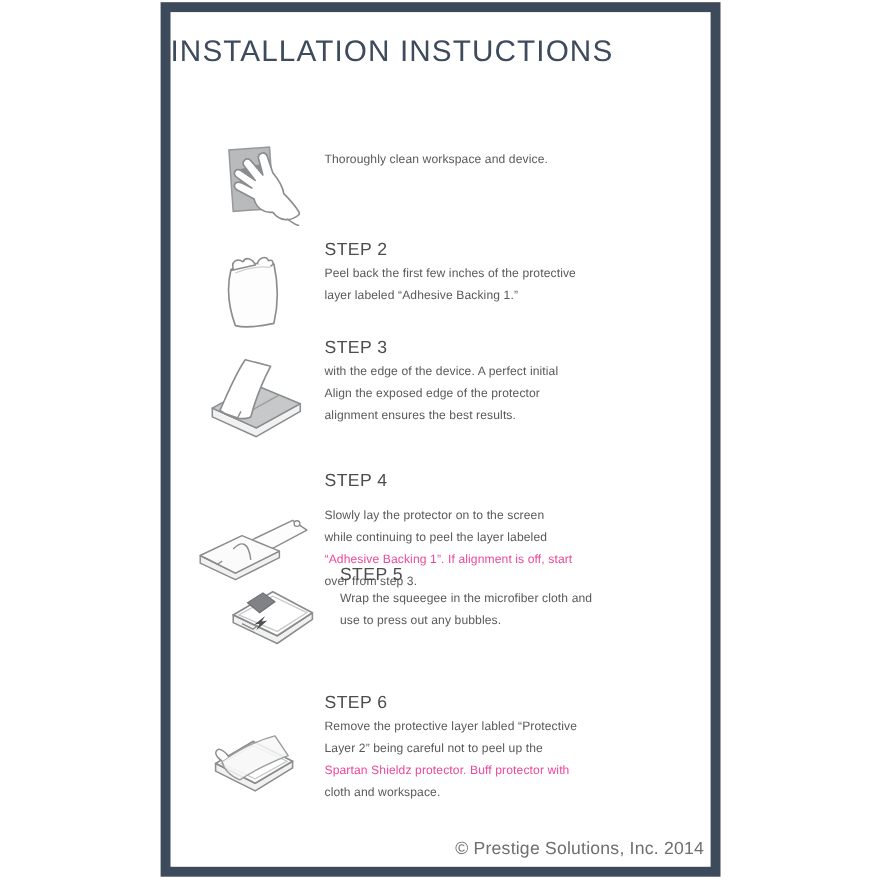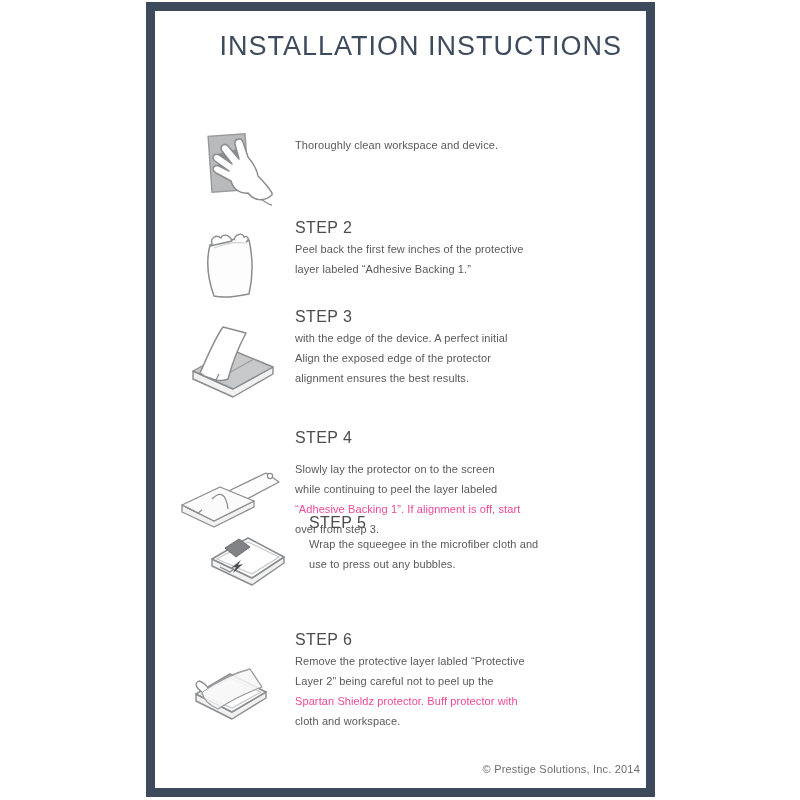--- a/index.html
+++ b/index.html
@@ -7,36 +7,36 @@
     position:relative;width:800px;height:800px;background:#fff;overflow:hidden;
     font-family:"Liberation Sans", sans-serif;
   }
   .card{
     position:absolute;left:146px;top:2px;width:509px;height:795px;
     border:9px solid #3c4a5b;background:#fff;box-sizing:border-box;
   }
   .card-content{position:relative;width:100%;height:100%;}
   .title{
     position:absolute;top:20px;left:0;right:24px;margin:0;
-    text-align:right;font-size:27px;font-weight:400;letter-spacing:1px;
+    text-align:left;font-size:27px;font-weight:400;letter-spacing:1px;
     color:#3e4b5c;
   }
   .step{position:absolute;left:0;right:0;}
   .icon{position:absolute;}
   .icon svg{display:block;width:100%;height:100%;}
   .text{margin-left:140px;}
   .step-label{
     margin:0 0 2px 0;font-size:16px;font-weight:400;letter-spacing:0.4px;
     color:#4d4d4d;line-height:19px;
   }
   .step4 .step-label{margin-bottom:12px;}
   .line{margin:0;font-size:11px;line-height:20px;color:#58595b;letter-spacing:0.1px;}
   .line.light{color:#ec4899;}
   .footer{
-    position:absolute;right:6px;top:752px;font-size:11px;color:#6d6e71;
+    position:absolute;right:6px;top:752px;font-size:16px;color:#6d6e71;
     letter-spacing:0.2px;
   }
   
   .step1{top:124px;} .step2{top:207px;} .step3{top:296px;}
   .step4{top:397px;margin-top:20px;} .step5{top:502px;margin-left:14px;} .step6{top:619px;}
   .step1 .icon{left:42px;top:-6px;width:78px;height:78px;}
   .step2 .icon{left:46px;top:13px;width:64px;height:70px;}
   .step3 .icon{left:33px;top:12px;width:90px;height:82px;}
   .step4 .icon{left:23px;top:33px;width:106px;height:74px;}
   .step5 .icon{left:31px;top:4px;width:94px;height:82px;}

